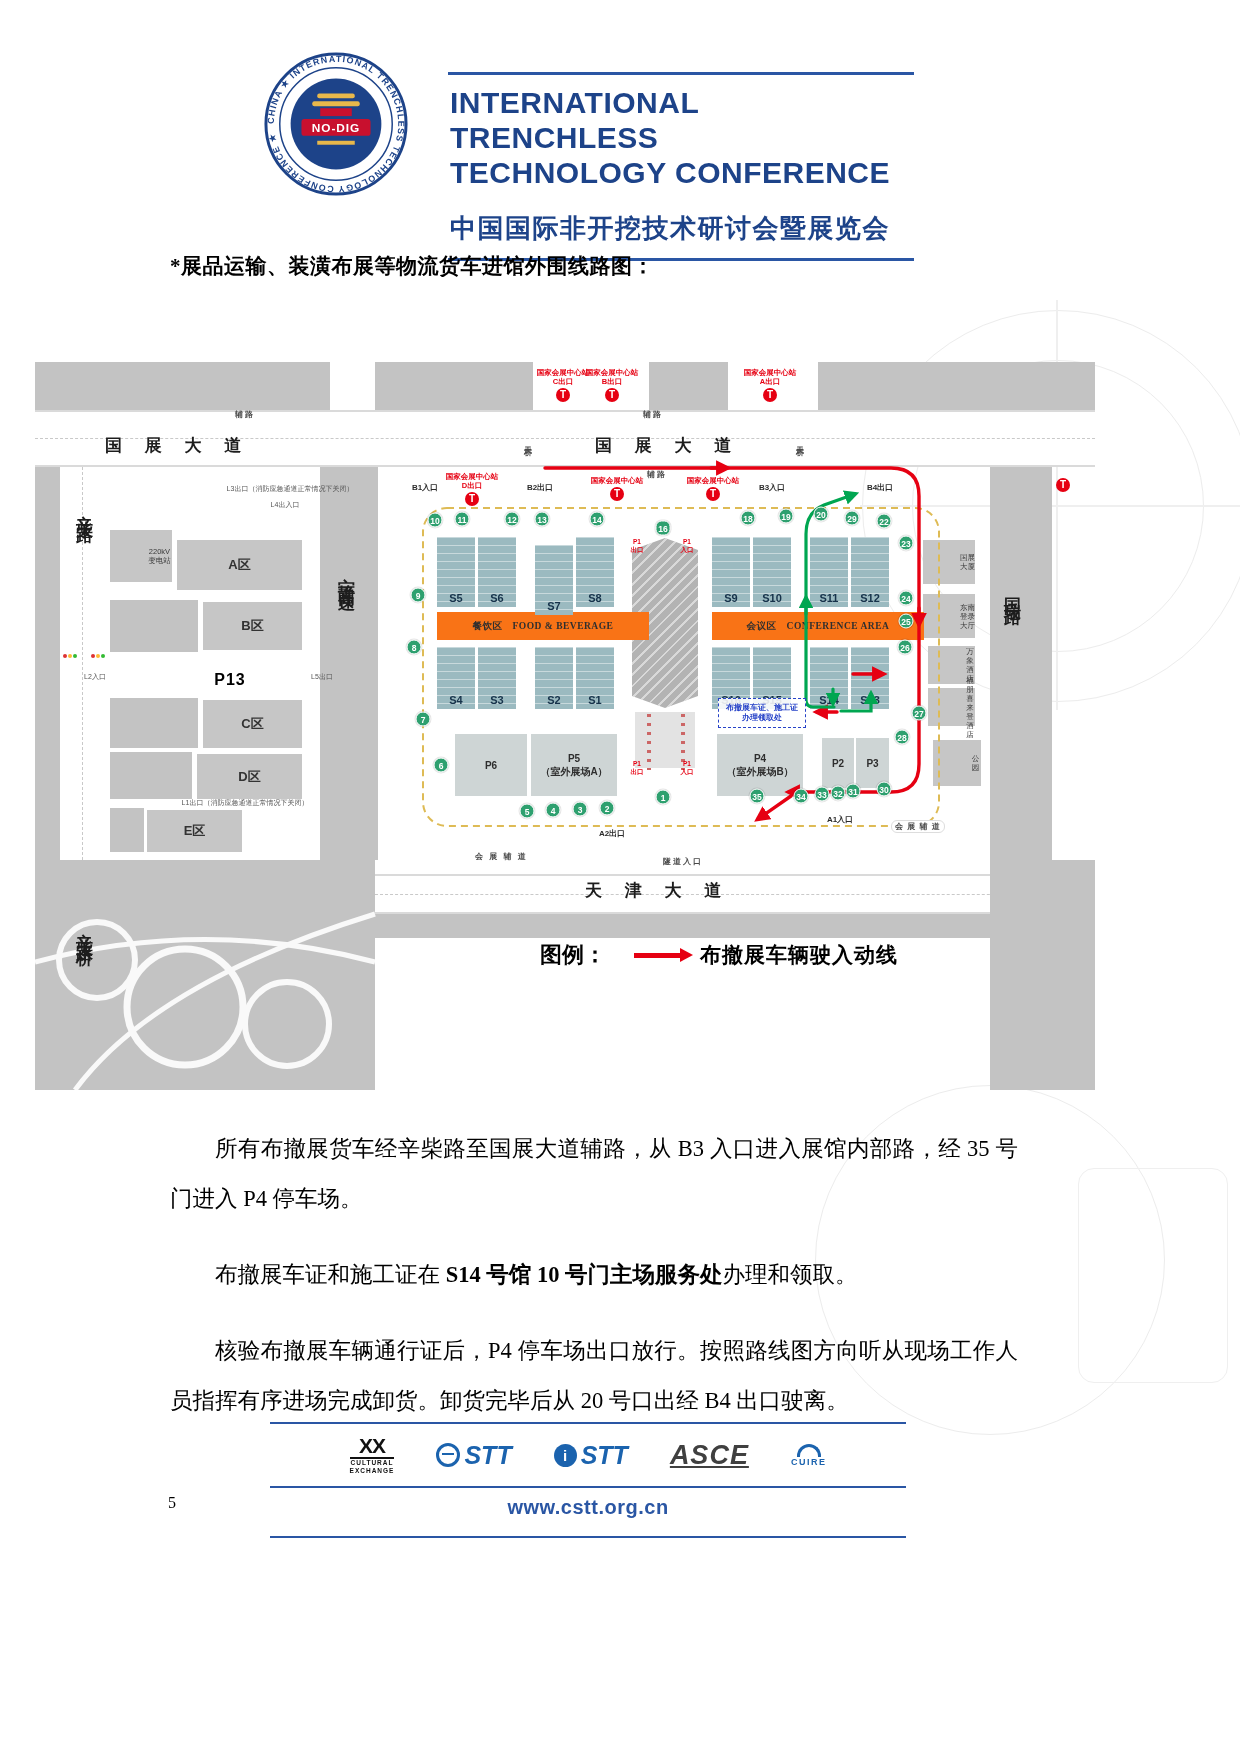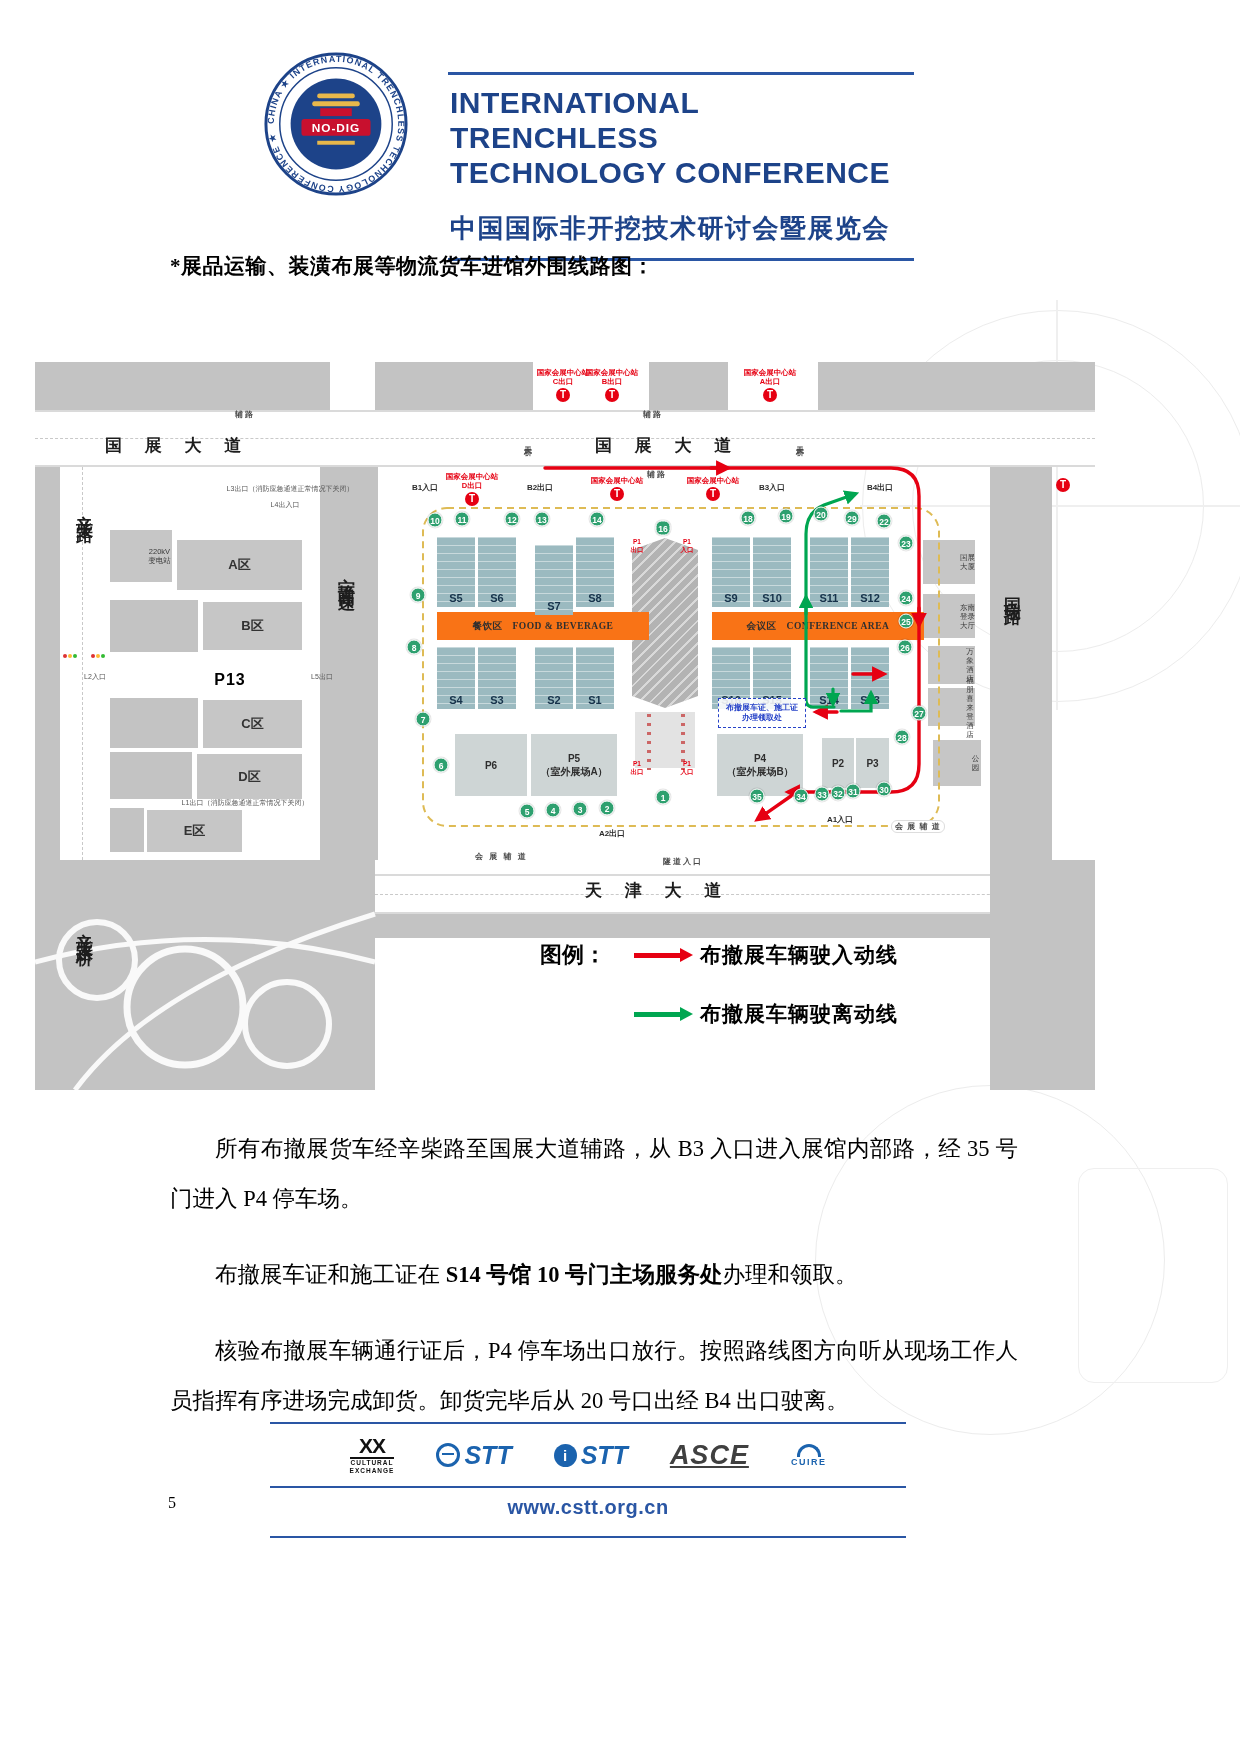--- a/index.html
+++ b/index.html
@@ -347,25 +347,20 @@
       <span>布撤展车证、施工证</span>
       <span>办理领取处</span>
     </div>
 
     <div class="legend">
       <div class="legrow">
         <span class="legtitle">图例：</span>
         <span class="arr arr-red"></span>
         <span class="legtext">布撤展车辆驶入动线</span>
       </div>
-      <div class="legrow">
-        <span class="legtitle"></span>
-        <span class="arr arr-green"></span>
-        <span class="legtext">布撤展车辆驶离动线</span>
-      </div>
     </div>
   </div>
 
   <div class="bodytext">
     <p><span>所有布撤展货车经辛柴路至国展大道辅路，从 B3 入口进入展馆内部路，经 35 号门进入 P4 停车场。</span></p>
     <p><span>布撤展车证和施工证在 </span><b>S14 号馆 10 号门主场服务处</b><span>办理和领取。</span></p>
     <p><span>核验布撤展车辆通行证后，P4 停车场出口放行。按照路线图方向听从现场工作人员指挥有序进场完成卸货。卸货完毕后从 20 号口出经 B4 出口驶离。</span></p>
   </div>
 
   <div class="rule" style="top:1422px;"></div>

